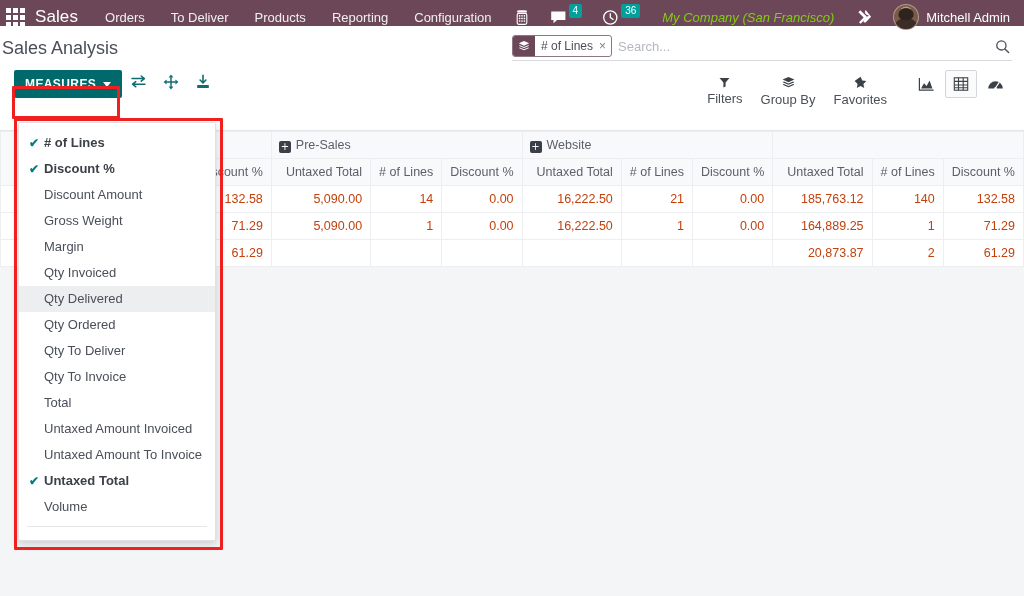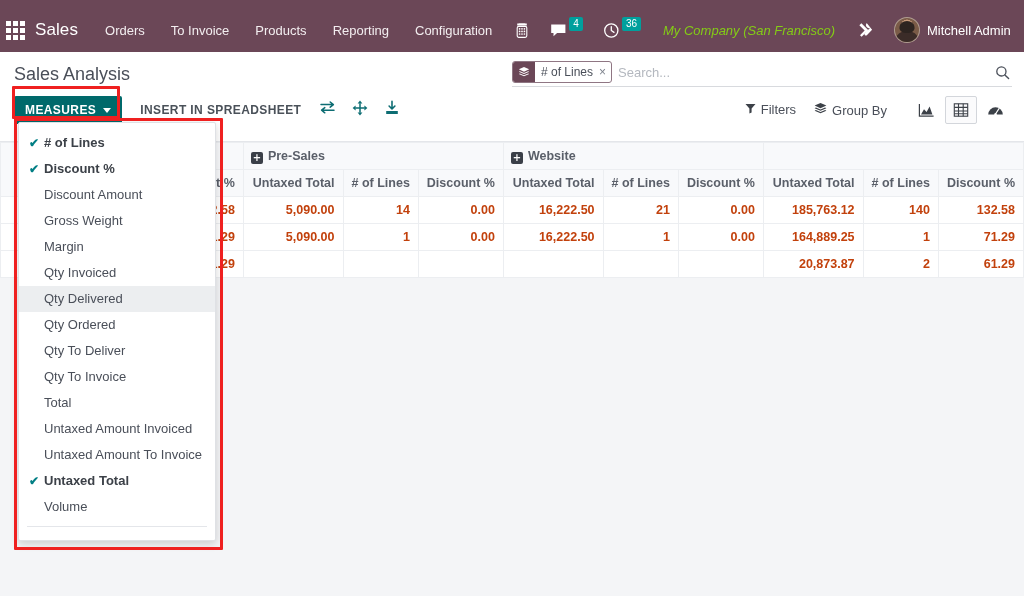--- a/index.html
+++ b/index.html
@@ -6,21 +6,21 @@
   html, body {
     margin: 0; padding: 0;
     width: 1024px; height: 596px;
     font-family: "Liberation Sans", sans-serif;
     background: #f0f2f5;
     overflow: hidden;
   }
 
   
   .navbar {
-    height: 52px;
+    height: 26px;
     background: #6b4757;
     display: flex;
     align-items: center;
     padding: 8px 10px 0 6px;
     color: #fff;
     position: relative;
     z-index: 40;
   }
   .apps-grid {
     width: 22px; height: 22px;
@@ -120,21 +120,21 @@
   
   .control-panel {
     background: #fff;
     border-bottom: 1px solid #e4e6ea;
     position: relative;
     z-index: 30;
   }
   .cp-top {
     display: flex;
     align-items: center;
-    padding: 9px 12px 6px 14px;
+    padding: 9px 12px 6px 2px;
     min-height: 38px;
   }
   .page-title {
     font-size: 18px;
     color: #4a4f59;
     font-weight: 400;
     white-space: nowrap;
   }
   .cp-top-spacer { flex: 1; }
 
@@ -250,26 +250,26 @@
     cursor: pointer;
     font-size: 15px;
     display: flex;
     align-items: center;
   }
   .cp-bottom-spacer { flex: 1; }
 
   .searchmenu {
     display: flex;
     align-items: center;
-    gap: 5px;
     font-size: 13px;
     color: #4a4f59;
     padding: 6px 9px;
     cursor: pointer;
     white-space: nowrap;
+    flex-direction: column;
   }
   .view-switcher { display: flex; align-items: center; gap: 2px; margin-left: 14px; }
   .vbtn {
     padding: 5px 7px;
     cursor: pointer;
     border: 1px solid transparent;
     display: flex;
     align-items: center;
     border-radius: 2px;
     color: #3c4148;
@@ -286,21 +286,21 @@
   table.pivot {
     border-collapse: collapse;
     background: #fff;
     font-size: 12.5px;
     color: #4a4f59;
     table-layout: fixed;
   }
   table.pivot th, table.pivot td {
     border: 1px solid #eceef1;
     padding: 5px 8px;
-    font-weight: bold;
+    font-weight: normal;
     white-space: nowrap;
     height: 27px;
     overflow: hidden;
   }
   table.pivot thead th {
     background: #f8f9fb;
     color: #5a5f69;
     text-align: center;
   }
   table.pivot thead th.grouphdr { text-align: left; padding-left: 7px; }
@@ -392,21 +392,21 @@
       <i></i>
       <i></i>
       <i></i>
       <i></i>
       <i></i>
       <i></i>
       <i></i>
   </div>
   <div class="brand">Sales</div>
   <div class="nav-item">Orders</div>
-  <div class="nav-item">To Invoice</div>
+  <div class="nav-item">To Deliver</div>
   <div class="nav-item">Products</div>
   <div class="nav-item">Reporting</div>
   <div class="nav-item">Configuration</div>
 
   <div class="nav-spacer"></div>
 
   <div class="nav-right">
     <div class="nav-icon-btn">
       <svg width="16" height="17" viewBox="0 0 16 17" fill="none">
         <path d="M3.2 1.6 C5.6 1.2 10.4 1.2 12.8 1.6 L12.8 3.4 L3.2 3.4 Z" fill="#fff"></path>
@@ -484,21 +484,20 @@
       </span>
     </div>
   </div>
 
   <div class="cp-bottom">
     <button class="btn-measures">
       <span>MEASURES</span>
       <span class="caret-down"></span>
     </button>
 
-    <button class="btn-flat">INSERT IN SPREADSHEET</button>
 
     <button class="icon-btn">
       <svg width="17" height="15" viewBox="0 0 17 15" fill="none">
         <path d="M2 4.6 H14.2 M11.2 2 L14.4 4.6 L11.2 7.2" stroke="#0d6d73" stroke-width="1.5" stroke-linecap="round" stroke-linejoin="round"></path>
         <path d="M15 10.2 H2.8 M5.8 7.6 L2.6 10.2 L5.8 12.8" stroke="#0d6d73" stroke-width="1.5" stroke-linecap="round" stroke-linejoin="round"></path>
       </svg>
     </button>
 
     <button class="icon-btn">
       <svg width="16" height="16" viewBox="0 0 16 16" fill="#0d6d73">
@@ -533,20 +532,28 @@
       <span>
         <svg width="13" height="13" viewBox="0 0 13 13" fill="#3c4148">
           <path d="M6.5 1 12.4 3.6 6.5 6.2 .6 3.6z"></path>
           <path d="M6.5 7.6 1.9 5.55 .6 6.15 6.5 8.75 12.4 6.15 11.1 5.55z"></path>
           <path d="M6.5 10.1 1.9 8.05 .6 8.65 6.5 11.25 12.4 8.65 11.1 8.05z"></path>
         </svg>
       </span>
       <span>Group By</span>
     </div>
 
+    <div class="searchmenu">
+      <span>
+        <svg width="13" height="13" viewBox="0 0 13 13" fill="#3c4148">
+          <path d="M6.5 .8 8.3 4.5 12.4 5 9.4 7.9 10.2 12 6.5 10 2.8 12 3.6 7.9 .6 5z"></path>
+        </svg>
+      </span>
+      <span>Favorites</span>
+    </div>
 
     <div class="view-switcher">
       <div class="vbtn">
         <svg width="17" height="15" viewBox="0 0 17 15" fill="none">
           <path d="M1.4 1 V13.2 H15.6" stroke="#3c4148" stroke-width="1.2"></path>
           <path d="M3 11.6 L6 6.2 L8.6 9 L11.6 3.4 L14.4 11.6 Z" fill="#3c4148"></path>
         </svg>
       </div>
       <div class="vbtn active">
         <svg width="16" height="16" viewBox="0 0 16 16" fill="none" stroke="#3c4148" stroke-width="1.1">

